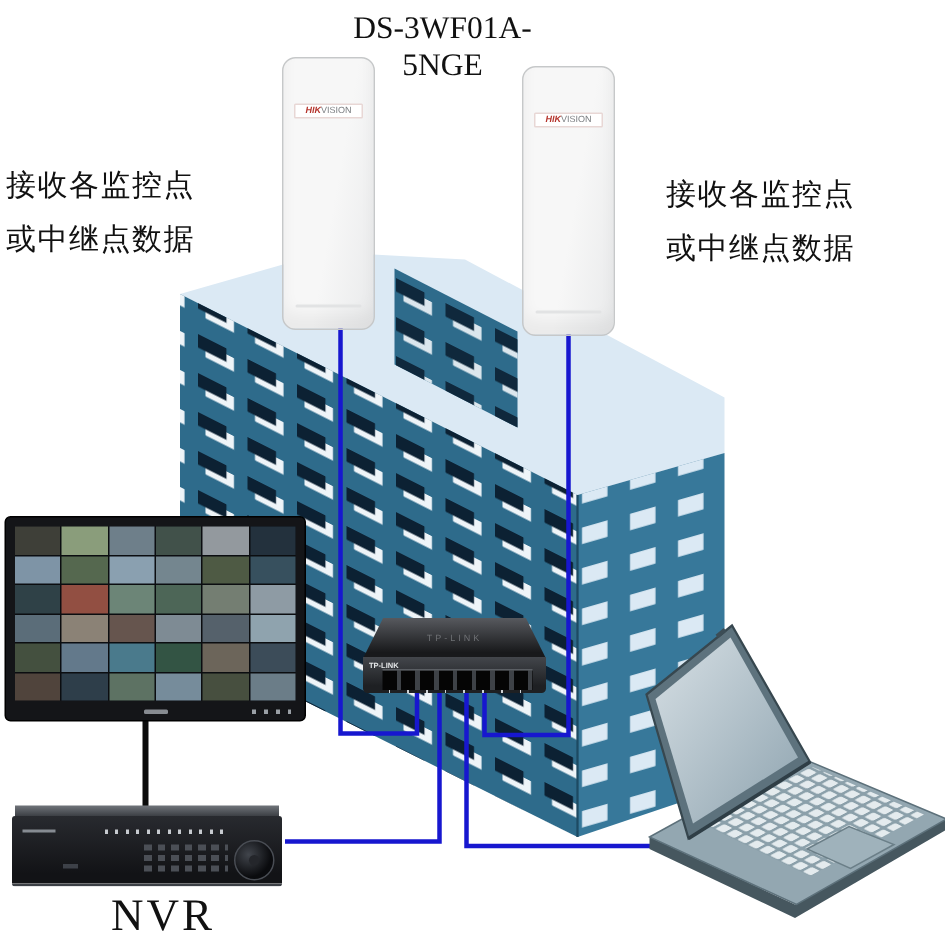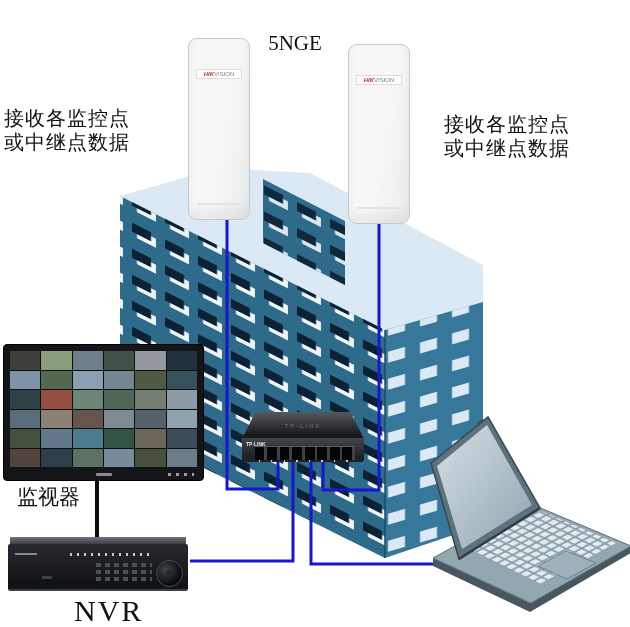--- a/index.html
+++ b/index.html
@@ -1,21 +1,21 @@
 <!DOCTYPE html>
 <html><head>
 <meta charset="utf-8">
 <style>
   html,body{margin:0;padding:0;background:#fff;}
   #canvas{position:relative;width:630px;height:627px;background:#fff;overflow:hidden;
           font-family:"Liberation Serif","DejaVu Serif",serif;color:#111;}
   #scene{position:absolute;left:0;top:0;z-index:1;}
   .txt{position:absolute;z-index:6;white-space:pre-line;}
   .title{left:200px;top:6px;width:190px;text-align:center;font-size:21px;line-height:25px;}
-  .note{font-size:20px;line-height:24px;letter-spacing:1px;text-align:right;}
+  .note{font-size:20px;line-height:36px;letter-spacing:1px;text-align:right;}
   .note-left{left:4px;top:106px;}
   .note-right{left:444px;top:112px;}
   .monitor-label{left:17px;top:483px;font-size:21px;}
   .nvr-label{left:74px;top:594px;font-size:30px;letter-spacing:2px;}
 
   
   .ap{position:absolute;width:60px;z-index:4;border:1px solid #c6c8c9;border-radius:9px;
       background:linear-gradient(100deg,#f7f7f7 55%,#e9eaeb);box-shadow:inset 0 -10px 10px rgba(0,0,0,.05);}
   .ap-left{left:188px;top:38px;height:180px;}
   .ap-right{left:348px;top:44px;height:178px;}
@@ -117,21 +117,21 @@
       <polygon points="468,549 541,511 616,543 540,584" fill="#8ba0aa"></polygon>
       <polygon points="468,549 541,511 616,543 540,584" fill="url(#keysP)"></polygon>
       <polygon points="538,566 566,551 596,563 567,579" fill="#9fb2bb" stroke="#6b7f88" stroke-width="1"></polygon>
       <polygon points="431,463 488,417 540,508 459,559" fill="#5d727d" stroke="#37474f" stroke-width="1.5"></polygon>
       <polygon points="437,466 487,425 532,505 462,549" fill="url(#screenGrad)"></polygon>
       <line x1="459" y1="559" x2="540" y2="508" stroke="#2f3e46" stroke-width="2.5"></line>
       <rect x="477" y="421" width="7" height="3" transform="rotate(-39 480 422)" fill="#3c4d56"></rect>
     </g>
   </svg>
 
-  <div class="txt title"><br><span>5NGE</span></div>
+  <div class="txt title"><span>DS-3WF01A-</span><br><span>5NGE</span></div>
   <div class="txt note note-left">接收各监控点
 或中继点数据</div>
   <div class="txt note note-right">接收各监控点
 或中继点数据</div>
 
   <div class="ap ap-left">
     <div class="ap-logo">
       <span class="red">HIK</span><span class="gry">VISION</span>
     </div>
     <div class="ap-groove"></div>
@@ -178,21 +178,20 @@
         <div class="tile" style="background: rgb(80, 68, 60);"></div>
         <div class="tile" style="background: rgb(46, 62, 74);"></div>
         <div class="tile" style="background: rgb(93, 114, 99);"></div>
         <div class="tile" style="background: rgb(118, 140, 155);"></div>
         <div class="tile" style="background: rgb(71, 79, 63);"></div>
         <div class="tile" style="background: rgb(107, 125, 136);"></div>
       </div>
     <div class="m-brand"></div>
     <div class="m-dots"></div>
   </div>
-  <div class="txt monitor-label">监视器</div>
 
   <div class="switch">
     <div class="sw-top">
       <div class="sw-watermark">TP-LINK</div>
     </div>
     <div class="sw-front">
       <div class="sw-brand">TP-LINK</div>
       <div class="sw-ports"></div>
       <div class="sw-ticks"></div>
     </div>

